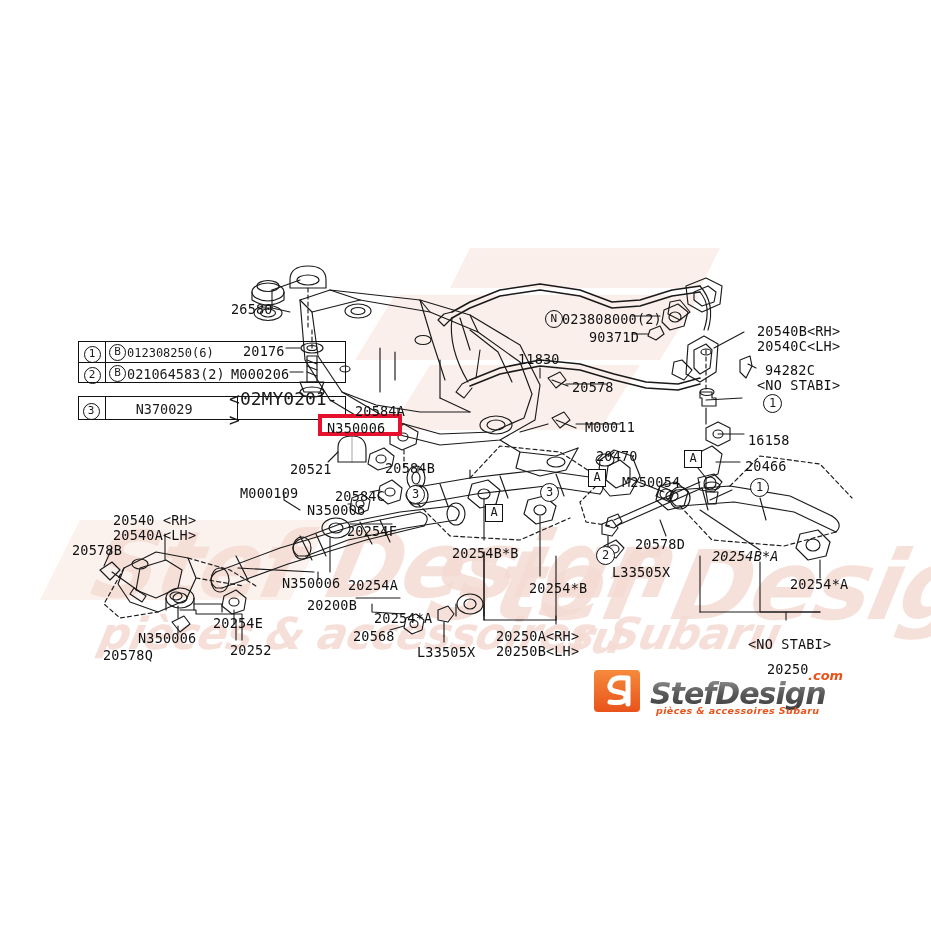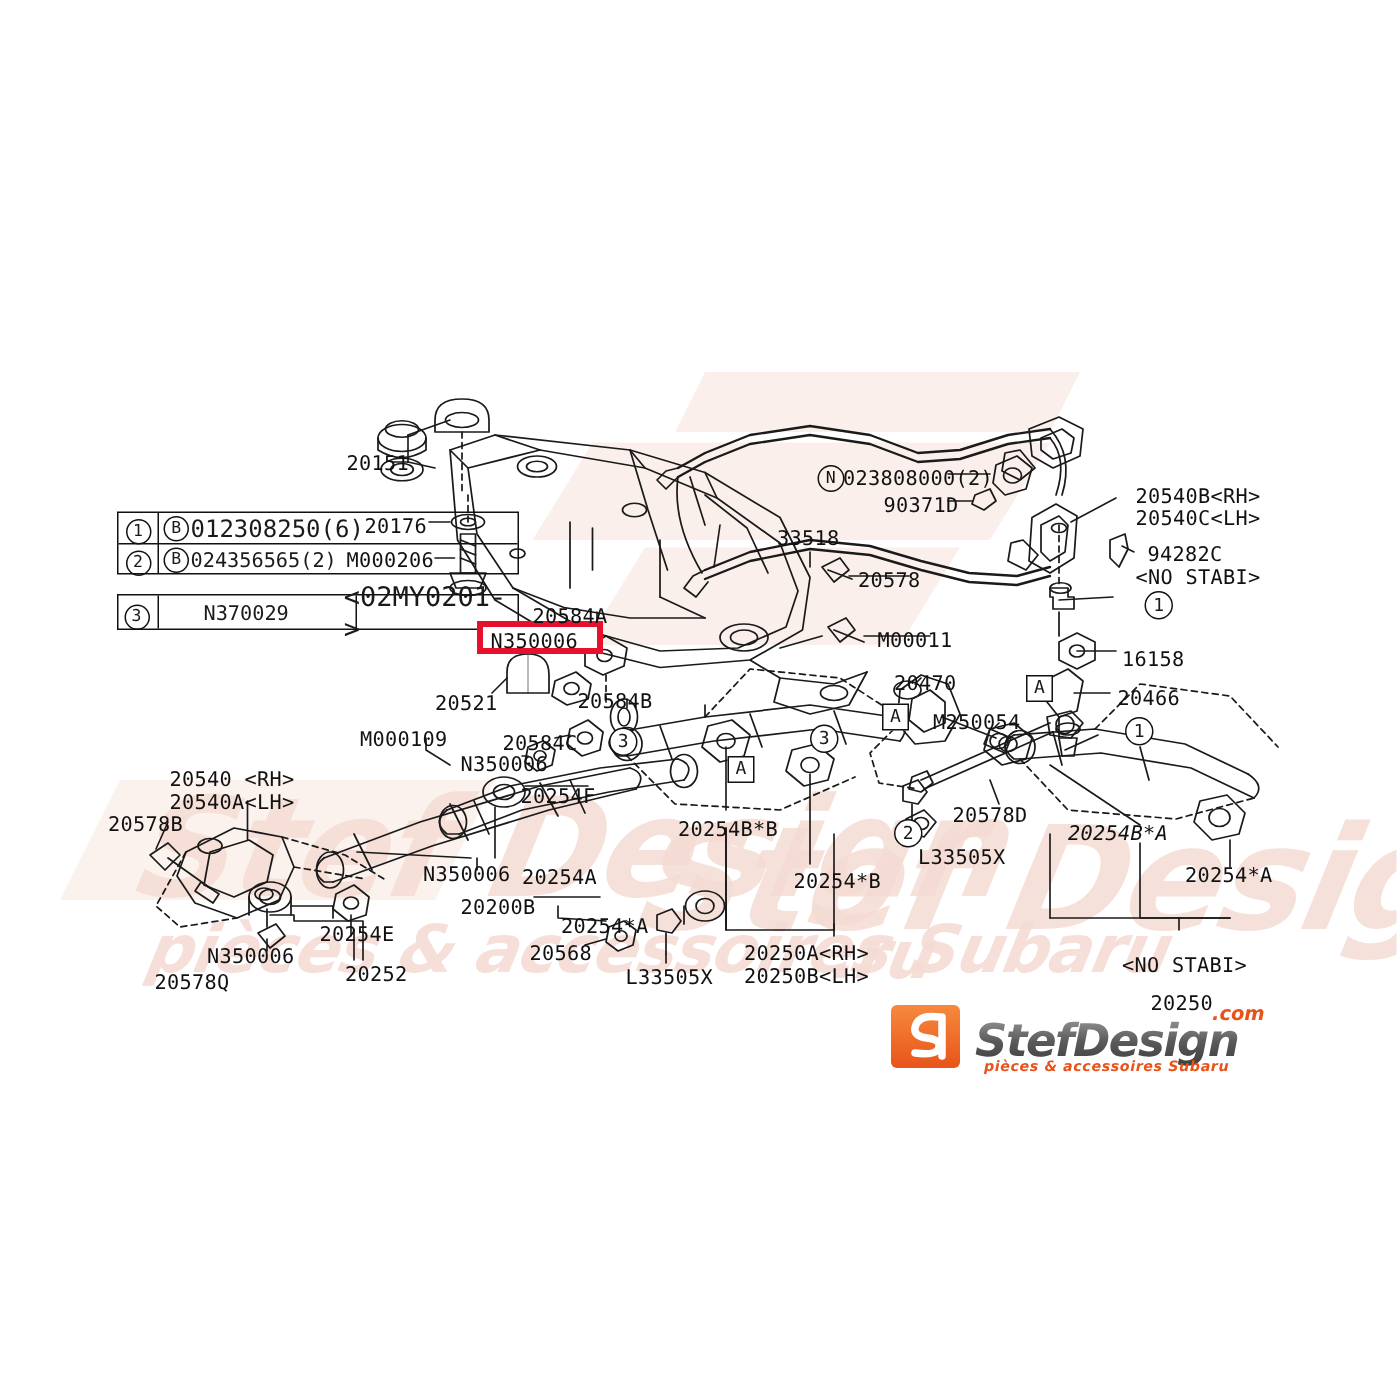--- a/index.html
+++ b/index.html
@@ -321,49 +321,49 @@
 
   <div class="tbl" style="left:78px;top:341px;width:268px;height:42px;">
     <div style="position:absolute;left:0;top:0;width:100%;height:21px;border-bottom:1.3px solid #111;box-sizing:border-box;"></div>
     <div style="position:absolute;left:26px;top:0;width:0;height:100%;border-left:1.3px solid #111;"></div>
 
     <div style="position:absolute;left:0;top:0;height:21px;display:flex;align-items:center;">
       <span style="width:26px;text-align:center;">
         <span style="display:inline-block;width:15px;height:15px;line-height:14px;border:1.2px solid #111;border-radius:50%;font-size:11px;">1</span>
       </span>
       <span style="margin-left:4px;display:inline-block;width:15px;height:15px;line-height:14px;border:1.2px solid #111;border-radius:50%;font-size:11px;text-align:center;">B</span>
-      <span style="margin-left:1px;font-size:16px;">012308250(6)</span>
+      <span style="margin-left:1px;font-size:12px;">012308250(6)</span>
     </div>
 
     <div style="position:absolute;left:0;top:21px;height:21px;display:flex;align-items:center;">
       <span style="width:26px;text-align:center;">
         <span style="display:inline-block;width:15px;height:15px;line-height:14px;border:1.2px solid #111;border-radius:50%;font-size:11px;">2</span>
       </span>
       <span style="margin-left:4px;display:inline-block;width:15px;height:15px;line-height:14px;border:1.2px solid #111;border-radius:50%;font-size:11px;text-align:center;">B</span>
-      <span style="margin-left:1px;font-size:13.5px;">024356565(2)</span>
+      <span style="margin-left:1px;font-size:13.5px;">021064583(2)</span>
     </div>
   </div>
 
   <div class="tbl" style="left:78px;top:396px;width:268px;height:24px;">
     <div style="position:absolute;left:26px;top:0;width:0;height:100%;border-left:1.3px solid #111;"></div>
     <div style="position:absolute;left:158px;top:0;width:0;height:100%;border-left:1.3px solid #111;"></div>
     <div style="position:absolute;left:0;top:0;height:24px;display:flex;align-items:center;">
       <span style="width:26px;text-align:center;">
         <span style="display:inline-block;width:15px;height:15px;line-height:14px;border:1.2px solid #111;border-radius:50%;font-size:11px;">3</span>
       </span>
       <span style="width:132px;text-align:center;font-size:13.5px;">N370029</span>
       <span style="margin-left:4px;font-size:18px;">&lt;02MY0201-            &gt;</span>
     </div>
   </div>
 
   <div style="position:absolute;left:318px;top:414px;width:84px;height:22px;background:#e8112d;"></div>
   <div style="position:absolute;left:322px;top:418px;width:76px;height:14px;background:#ffffff;"></div>
 
   <div id="callout-layer">
-      <div class="lbl" style="left: 231px; top: 302px;">20151</div>
+      <div class="lbl" style="left: 231px; top: 302px;">26580</div>
       <div class="lbl" style="left: 243px; top: 344px;">20176</div>
       <div class="lbl" style="left: 231px; top: 367px;">M000206</div>
       <div class="lbl" style="left: 355px; top: 404px;">20584A</div>
       <div class="lbl" style="left: 327px; top: 421px;">N350006</div>
       <div class="lbl" style="left: 290px; top: 462px;">20521</div>
       <div class="lbl" style="left: 385px; top: 461px;">20584B</div>
       <div class="lbl" style="left: 335px; top: 489px;">20584C</div>
       <div class="lbl" style="left: 307px; top: 503px;">N350006</div>
       <div class="lbl" style="left: 347px; top: 524px;">20254F</div>
       <div class="lbl" style="left: 240px; top: 486px; text-align: right;">M000109</div>
@@ -377,21 +377,21 @@
       <div class="lbl" style="left: 230px; top: 643px;">20252</div>
       <div class="lbl" style="left: 348px; top: 578px;">20254A</div>
       <div class="lbl" style="left: 307px; top: 598px;">20200B</div>
       <div class="lbl" style="left: 374px; top: 611px;">20254*A</div>
       <div class="lbl" style="left: 353px; top: 629px;">20568</div>
       <div class="lbl" style="left: 417px; top: 645px;">L33505X</div>
       <div class="lbl" style="left: 452px; top: 546px;">20254B*B</div>
       <div class="lbl" style="left: 529px; top: 581px;">20254*B</div>
       <div class="lbl" style="left: 496px; top: 629px;">20250A&lt;RH&gt;</div>
       <div class="lbl" style="left: 496px; top: 644px;">20250B&lt;LH&gt;</div>
-      <div class="lbl" style="left: 518px; top: 352px;">33518</div>
+      <div class="lbl" style="left: 518px; top: 352px;">11830</div>
       <div class="lbl" style="left: 562px; top: 312px;">023808000(2)</div>
       <div class="lbl" style="left: 589px; top: 330px;">90371D</div>
       <div class="lbl" style="left: 572px; top: 380px;">20578</div>
       <div class="lbl" style="left: 585px; top: 420px;">M00011</div>
       <div class="lbl" style="left: 596px; top: 449px;">20470</div>
       <div class="lbl" style="left: 622px; top: 475px;">M250054</div>
       <div class="lbl" style="left: 635px; top: 537px;">20578D</div>
       <div class="lbl" style="left: 612px; top: 565px;">L33505X</div>
       <div class="lbl" style="left: 712px; top: 549px; font-style: italic;">20254B*A</div>
       <div class="lbl" style="left: 790px; top: 577px;">20254*A</div>

